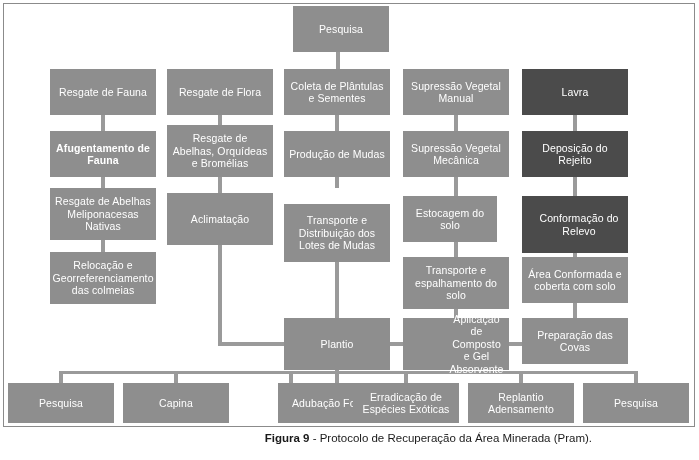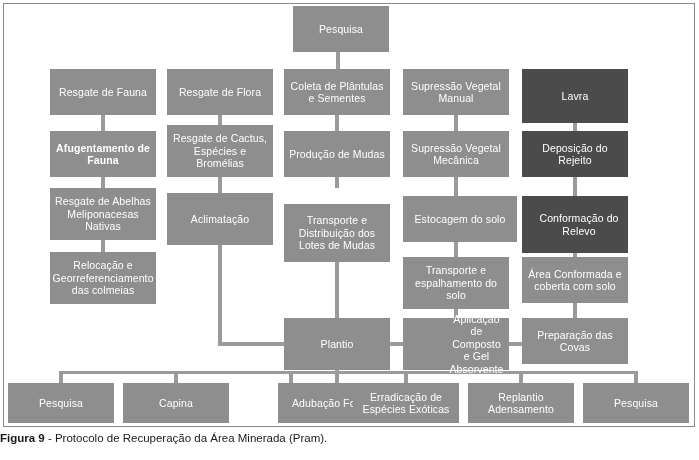--- a/index.html
+++ b/index.html
@@ -45,21 +45,21 @@
     width: 692px;
     height: 424px;
     border: 1px solid #8b8b8b;
     box-sizing: border-box;
   }
   #caption {
     position: absolute;
     left: 0;
     top: 432px;
     width: 592px;
-    text-align: left;
+    text-align: right;
     font-size: 11.5px;
     color: #1a1a1a;
     font-family: "Liberation Sans", sans-serif;
   }
   #caption .bold { font-weight: bold; }
 </style>
 </head>
 <body>
 
 <div id="diagram">
@@ -94,30 +94,30 @@
       <div class="conn" style="left: 404px; top: 371px; width: 4px; height: 12px; background: rgb(154, 154, 154);"></div>
       <div class="conn" style="left: 519px; top: 371px; width: 4px; height: 12px; background: rgb(154, 154, 154);"></div>
       <div class="conn" style="left: 634px; top: 371px; width: 4px; height: 12px; background: rgb(154, 154, 154);"></div>
     </div>
   <div id="nodes-layer">
       <div class="node gray" style="left: 293px; top: 6px; width: 96px; height: 46px;">Pesquisa</div>
       <div class="node gray" style="left: 50px; top: 69px; width: 106px; height: 46px;">Resgate de Fauna</div>
       <div class="node gray" style="left: 167px; top: 69px; width: 106px; height: 46px;">Resgate de Flora</div>
       <div class="node gray" style="left: 284px; top: 69px; width: 106px; height: 46px;">Coleta de Plântulas e Sementes</div>
       <div class="node gray" style="left: 403px; top: 69px; width: 106px; height: 46px;">Supressão Vegetal Manual</div>
-      <div class="node dark" style="left: 522px; top: 69px; width: 106px; height: 54px;">Lavra</div>
+      <div class="node dark" style="left: 522px; top: 69px; width: 106px; height: 46px;">Lavra</div>
       <div class="node gray" style="left: 50px; top: 131px; width: 106px; height: 46px; font-weight: bold;">Afugentamento de Fauna</div>
-      <div class="node gray" style="left: 167px; top: 125px; width: 106px; height: 52px;">Resgate de Cactus, Espécies e Bromélias</div>
+      <div class="node gray" style="left: 167px; top: 125px; width: 106px; height: 52px;">Resgate de Abelhas, Orquídeas e Bromélias</div>
       <div class="node gray" style="left: 284px; top: 131px; width: 106px; height: 46px;">Produção de Mudas</div>
       <div class="node gray" style="left: 403px; top: 131px; width: 106px; height: 46px;">Supressão Vegetal Mecânica</div>
       <div class="node dark" style="left: 522px; top: 131px; width: 106px; height: 46px;">Deposição do Rejeito</div>
       <div class="node gray" style="left: 50px; top: 188px; width: 106px; height: 52px;">Resgate de Abelhas Meliponacesas Nativas</div>
       <div class="node gray" style="left: 167px; top: 193px; width: 106px; height: 52px;">Aclimatação</div>
       <div class="node gray" style="left: 284px; top: 188px; width: 106px; height: 58px; margin-top: 16px;">Transporte e Distribuição dos Lotes de Mudas</div>
-      <div class="node gray" style="left: 403px; top: 196px; width: 114px; height: 46px;">Estocagem do solo</div>
+      <div class="node gray" style="left: 403px; top: 196px; width: 94px; height: 46px;">Estocagem do solo</div>
       <div class="node dark" style="left: 522px; top: 196px; width: 106px; height: 57px; padding-left: 12px;">Conformação do Relevo</div>
       <div class="node gray" style="left: 50px; top: 252px; width: 106px; height: 52px;">Relocação e Georreferenciamento das colmeias</div>
       <div class="node gray" style="left: 403px; top: 257px; width: 106px; height: 52px;">Transporte e espalhamento do solo</div>
       <div class="node gray" style="left: 522px; top: 257px; width: 106px; height: 46px;">Área Conformada e coberta com solo</div>
       <div class="node gray" style="left: 284px; top: 318px; width: 106px; height: 52px;">Plantio</div>
       <div class="node gray" style="left: 403px; top: 318px; width: 106px; height: 52px; padding-left: 45px;">Aplicação de Composto e Gel Absorvente</div>
       <div class="node gray" style="left: 522px; top: 318px; width: 106px; height: 46px;">Preparação das Covas</div>
       <div class="node gray" style="left: 8px; top: 383px; width: 106px; height: 40px;">Pesquisa</div>
       <div class="node gray" style="left: 123px; top: 383px; width: 106px; height: 40px;">Capina</div>
       <div class="node gray" style="left: 238px; top: 383px; width: 106px; height: 40px; margin-left: 40px;">Adubação Foliar</div>

